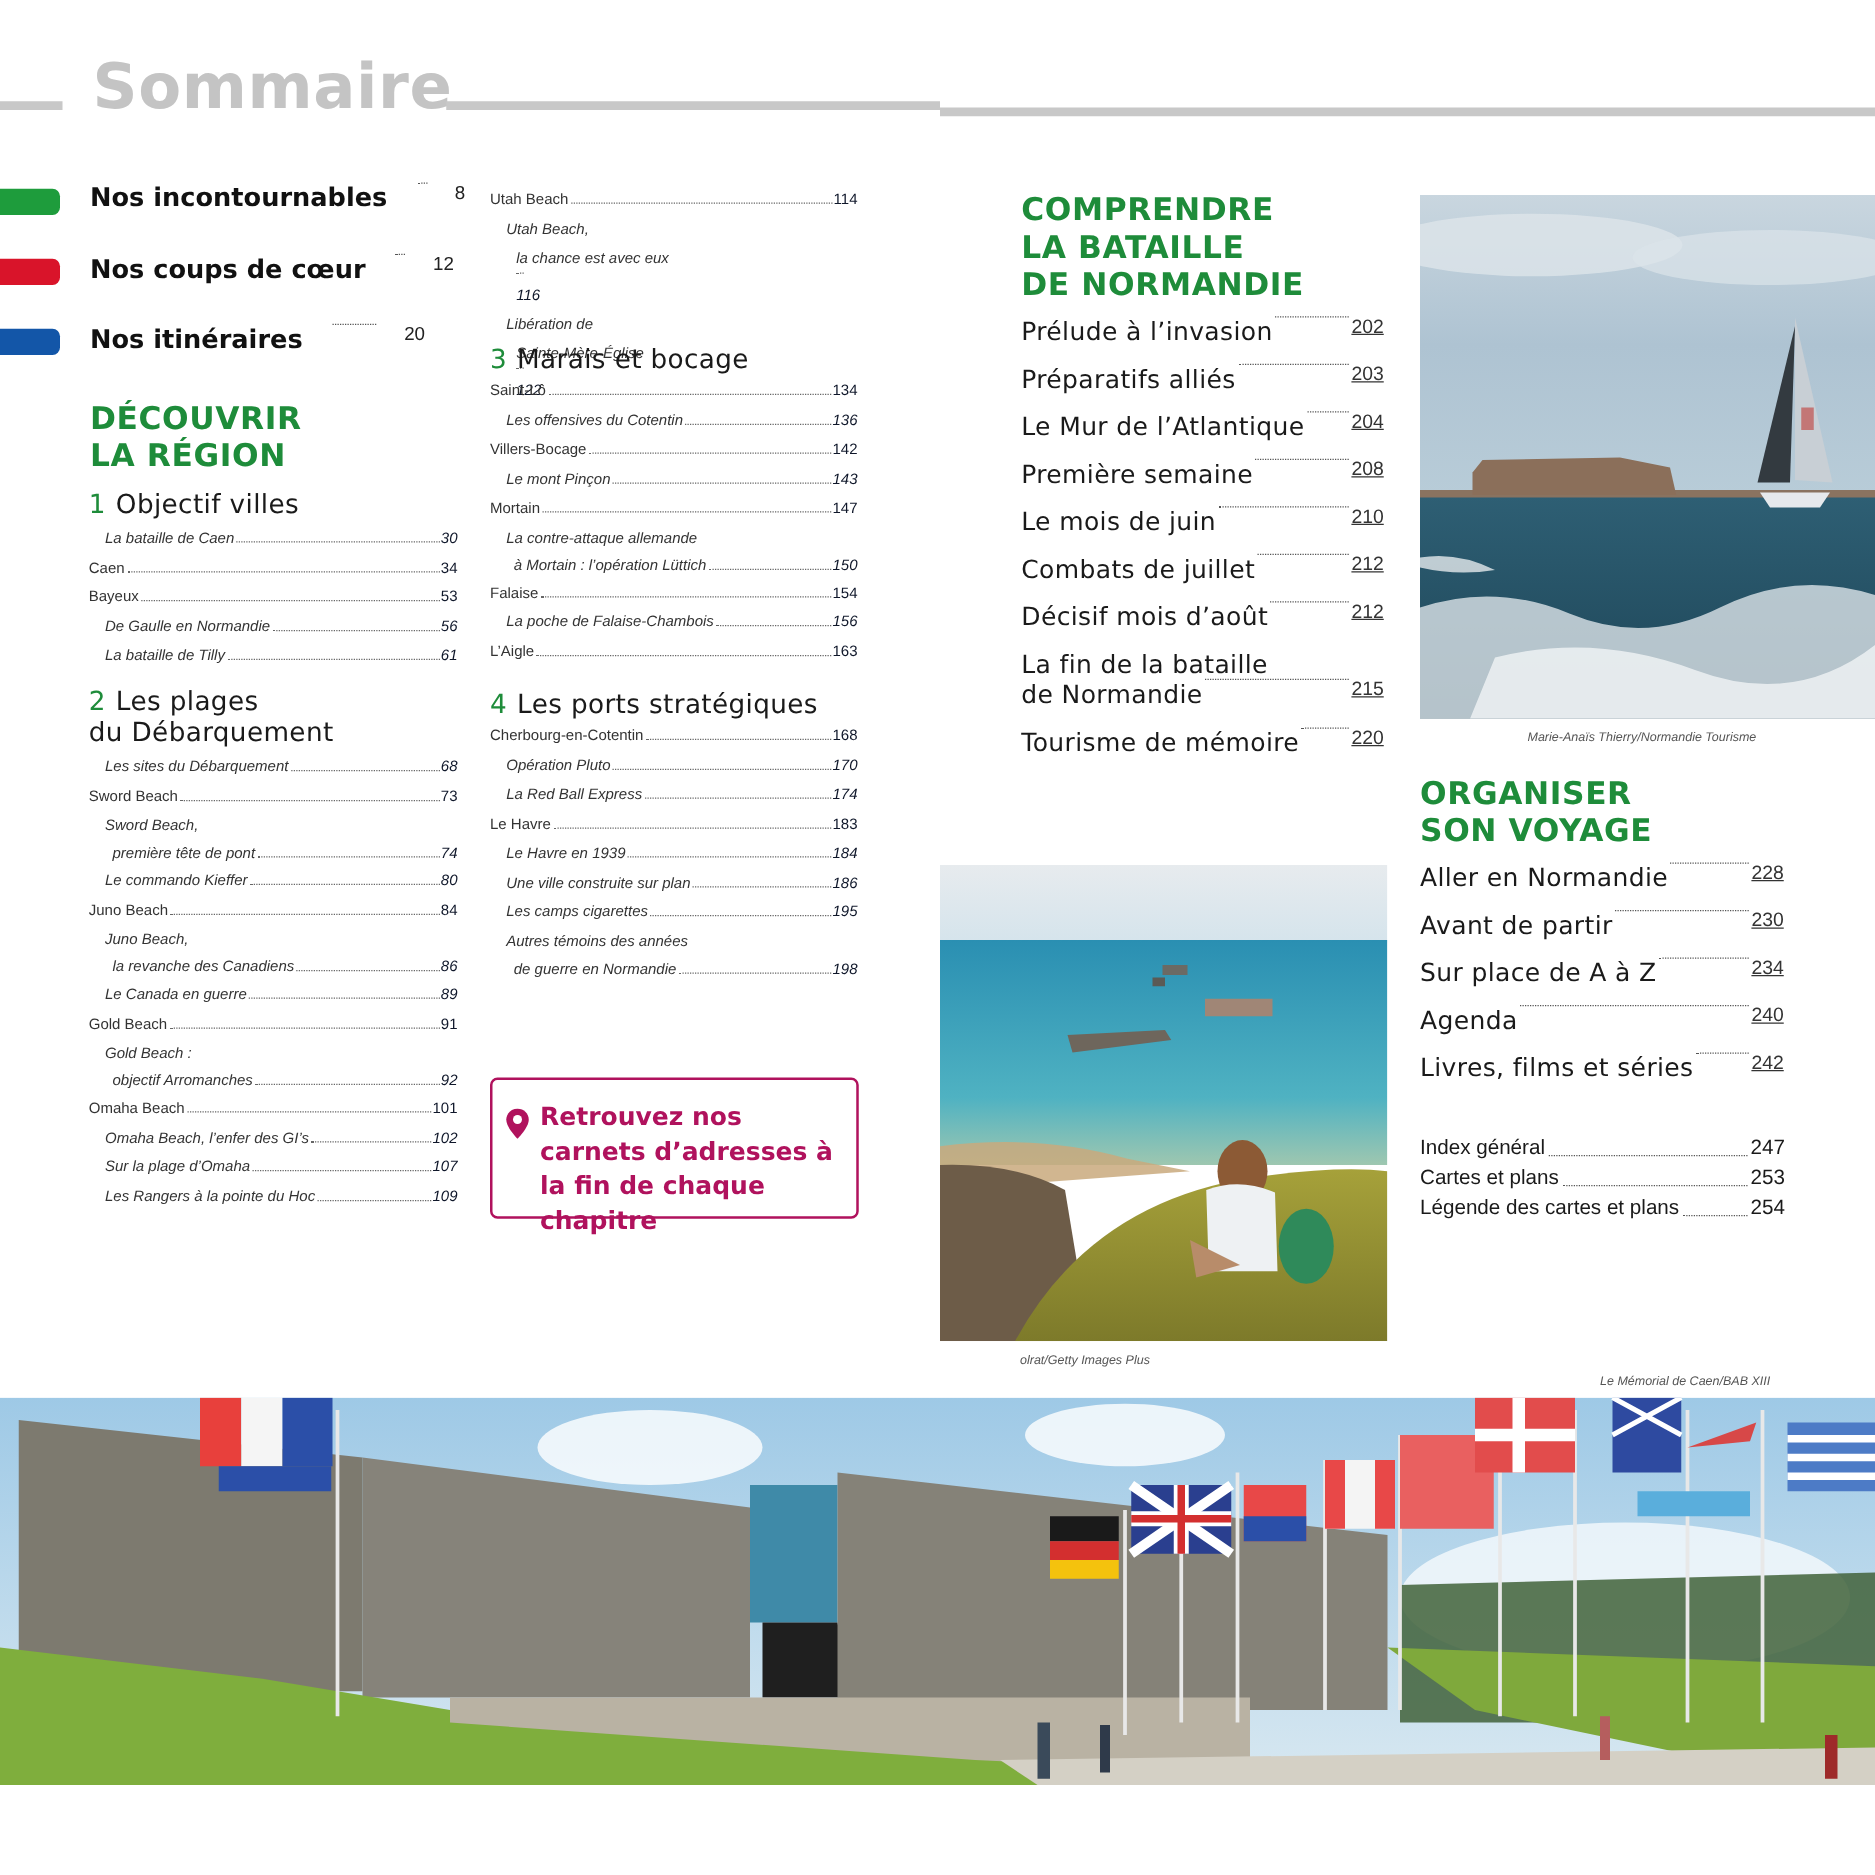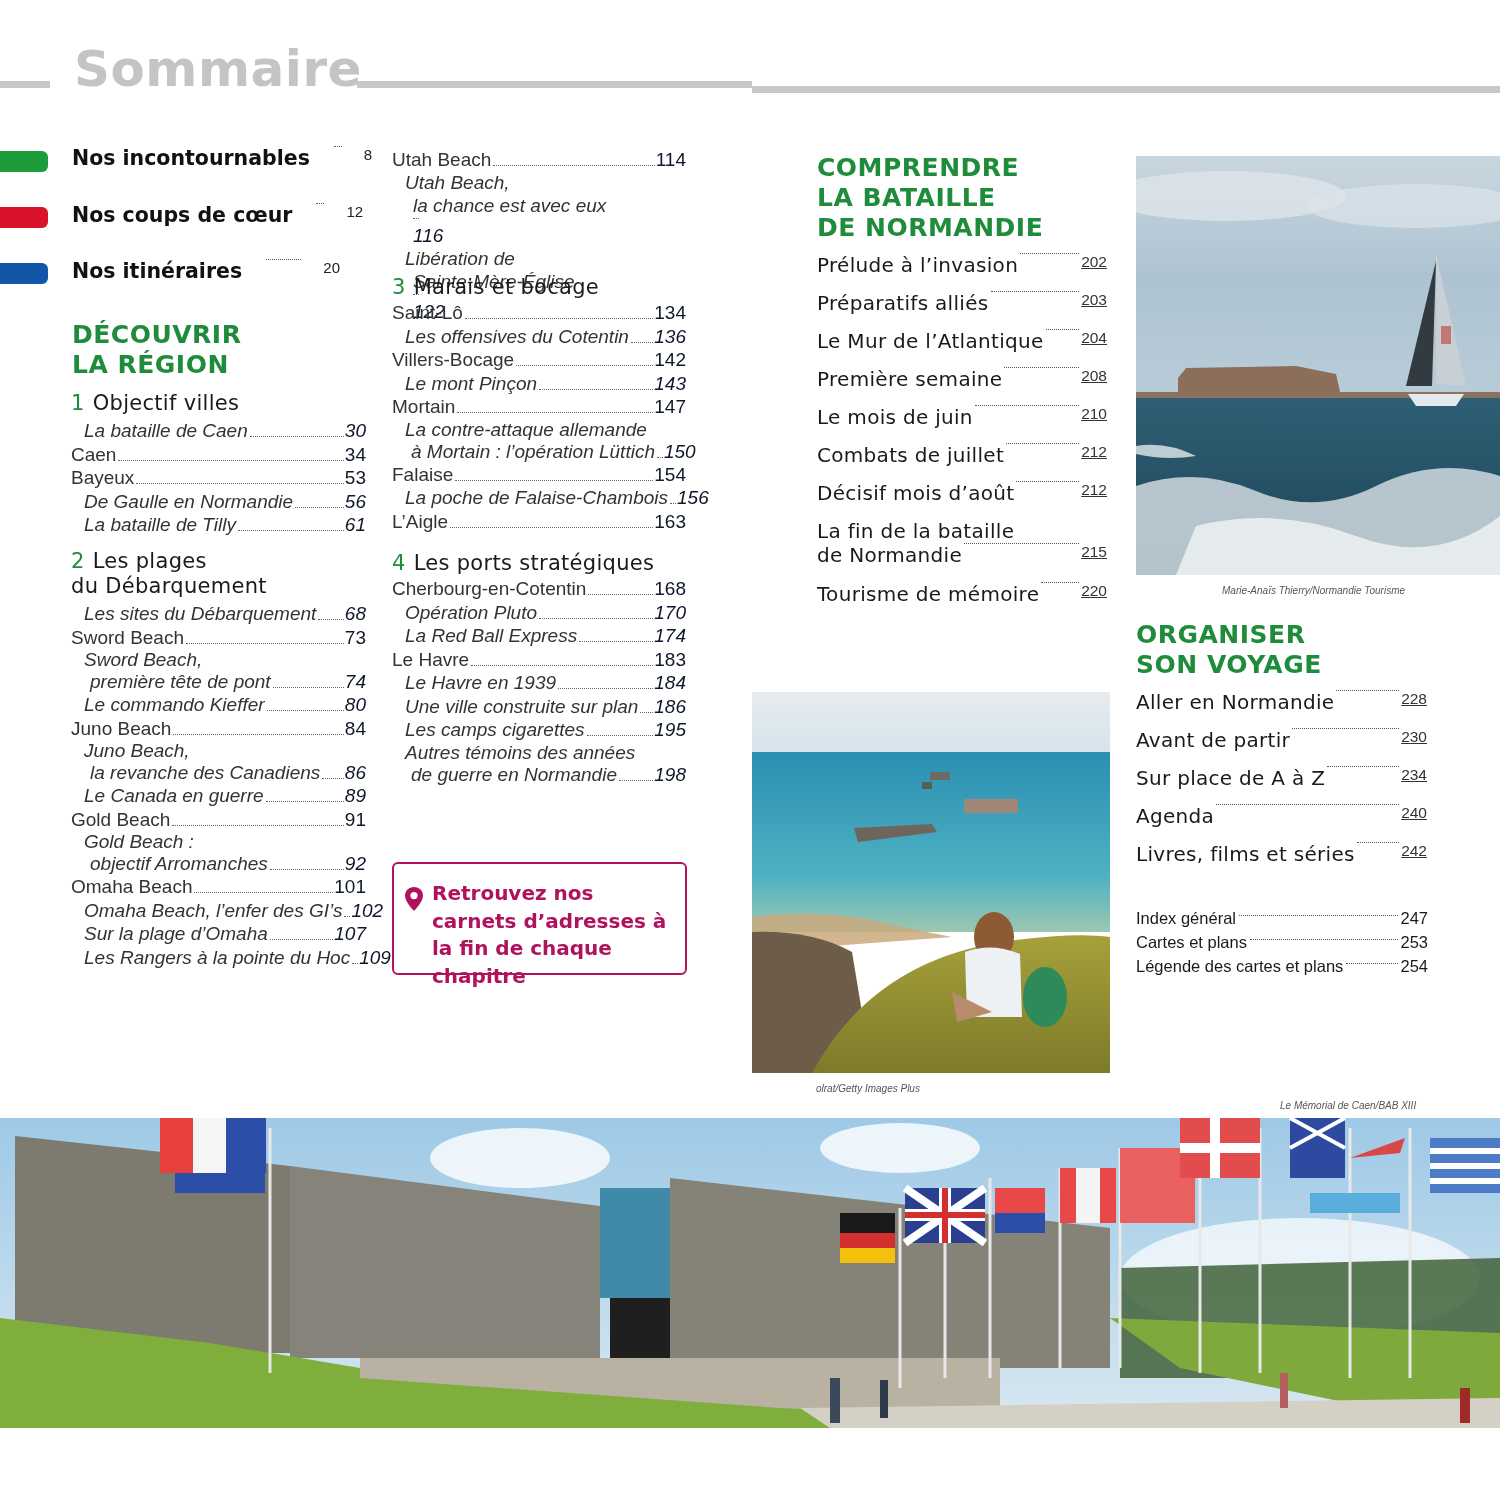--- a/index.html
+++ b/index.html
@@ -21,36 +21,36 @@
   .pill-row .dots { flex: 1; border-bottom: 1.5px dotted #555; margin: 0 1px 4px 3px; min-width: 8px; }
   .pill-row .pg { font-size: 15px; color: #222; }
 
   
   .sec-head { font-family: "DejaVu Sans", sans-serif; font-weight: bold; color: #1e8c3a; font-size: 25px; line-height: 30px; letter-spacing: 0.5px; }
   .chap-head { font-family: "DejaVu Sans", sans-serif; font-size: 21px; line-height: 25px; color: #1a1a1a; letter-spacing: 0.3px; }
   .chap-head .num { color: #1e8c3a; margin-right: 8px; }
 
   
   .toc { position: absolute; }
-  .entry { display: flex; align-items: baseline; font-size: 19px; line-height: 23.5px; color: #333; white-space: nowrap; }
+  .entry { display: flex; align-items: baseline; font-size: 12px; line-height: 23.5px; color: #333; white-space: nowrap; }
   .entry .t { }
   .entry .dots { flex: 1; border-bottom: 1.3px dotted #666; margin: 0 1px 5px 2px; min-width: 6px; }
   .entry .pg { color: #0f172a; text-align: center; }
   .entry.sub { font-style: italic; padding-left: 13px; }
   .entry.sub2 { font-style: italic; padding-left: 19px; }
   .entry.sub-l1 { font-style: italic; padding-left: 13px; line-height: 22px; }
 
   
   .big-entry { display: flex; align-items: flex-start; font-family: "DejaVu Sans", sans-serif; font-size: 20px; color: #1a1a1a; white-space: nowrap; letter-spacing: 0.3px; }
   .big-entry .dots { flex: 1; border-bottom: 1.4px dotted #555; margin: 0 2px 5px 2px; min-width: 6px; }
   .big-entry .pg { font-family: "Liberation Sans", sans-serif; font-size: 15.5px; color: #333; letter-spacing: 0; text-decoration: underline; }
   .big-line2 { font-family: "DejaVu Sans", sans-serif; font-size: 20px; color: #1a1a1a; letter-spacing: 0.3px; line-height: 24px; }
 
   
-  .idx-entry { display: flex; align-items: center; font-size: 16.5px; line-height: 24px; color: #1a1a1a; white-space: nowrap; }
+  .idx-entry { display: flex; align-items: flex-end; font-size: 16.5px; line-height: 24px; color: #1a1a1a; white-space: nowrap; }
   .idx-entry .dots { flex: 1; border-bottom: 1.3px dotted #555; margin: 0 2px 5px 3px; }
 
   
   .callout { left: 392px; top: 862px; width: 295px; height: 113px; border: 2px solid #b0125d; border-radius: 6px; padding: 16px 10px 0 38px; }
   .callout-text { font-family: "DejaVu Sans", sans-serif; font-weight: bold; font-size: 20px; line-height: 27.5px; color: #b0125d; }
   .pin { position: absolute; left: 10px; top: 22px; width: 20px; height: 26px; }
 
   
   .photo { position: absolute; overflow: hidden; }
   .credit { position: absolute; font-size: 10px; font-style: italic; color: #555; white-space: nowrap; }

